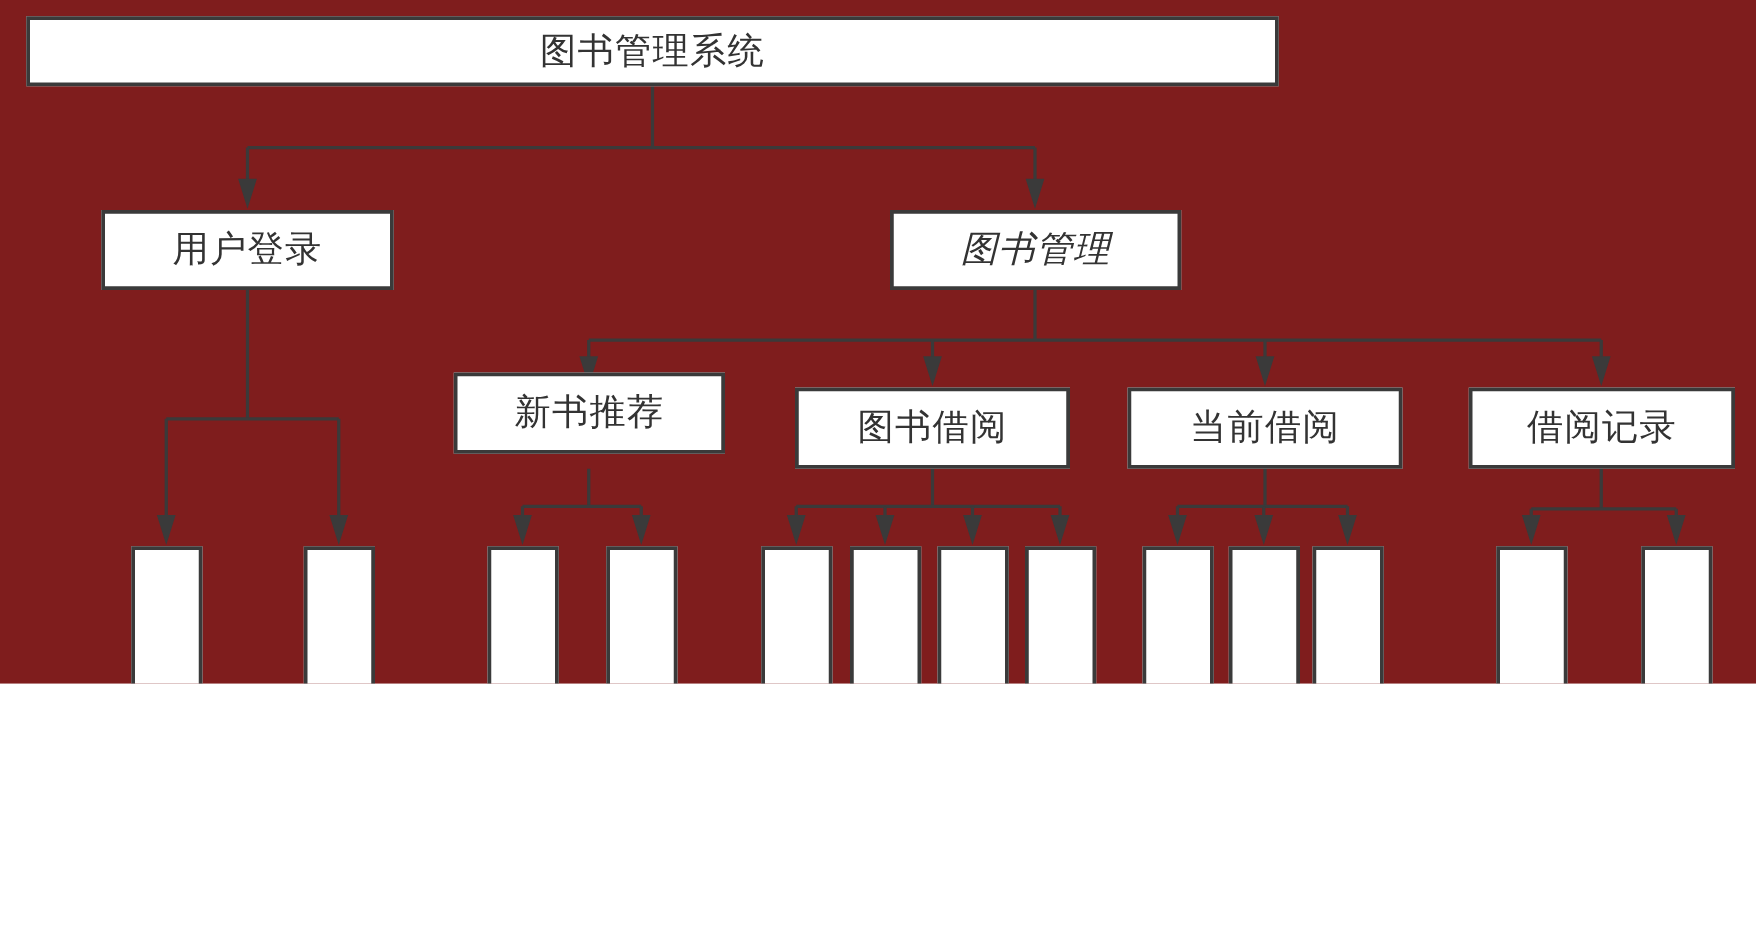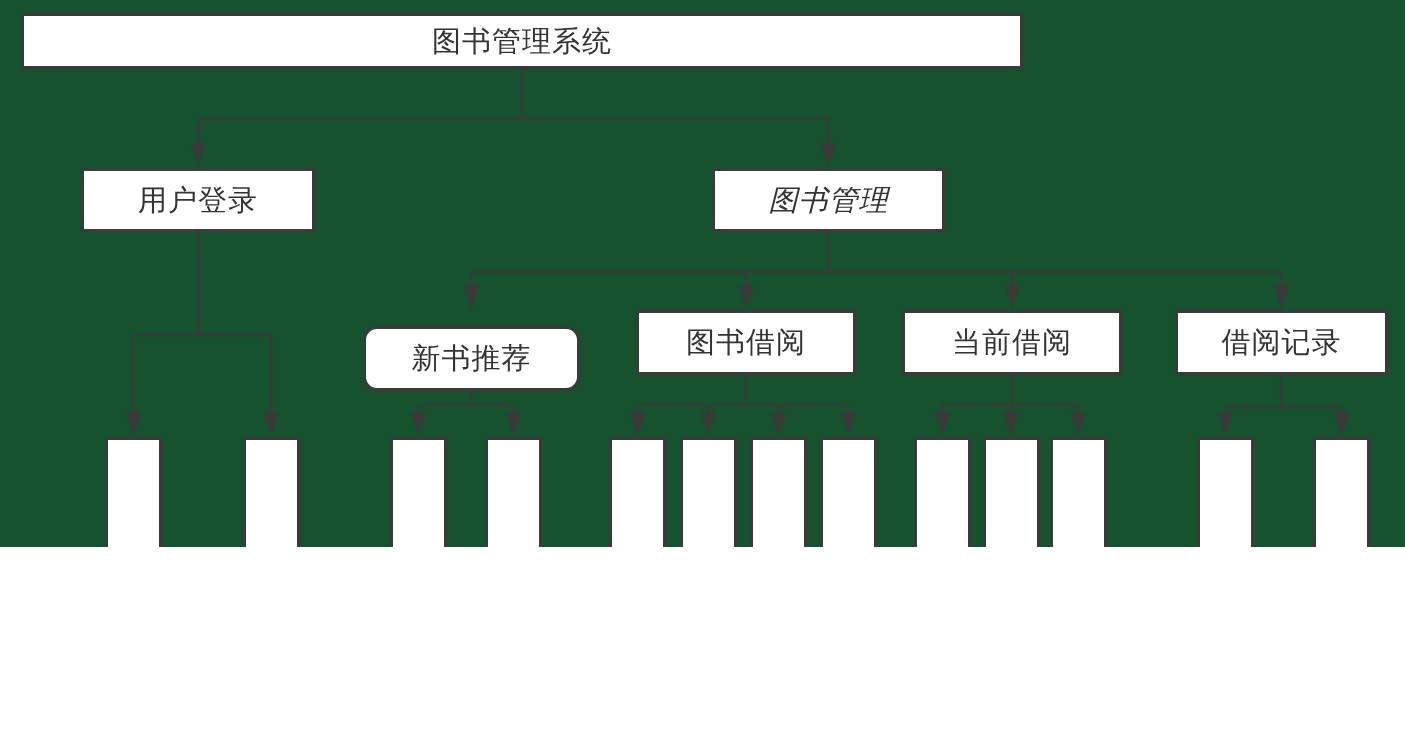--- a/index.html
+++ b/index.html
@@ -5,21 +5,21 @@
   html, body {
     margin: 0;
     padding: 0;
     background: #ffffff;
     font-family: "Liberation Sans", sans-serif;
   }
   .canvas {
     position: relative;
     width: 1405px;
     height: 547px;
-    background: #14532d;
+    background: #7f1d1d;
     overflow: hidden;
   }
   svg.wires {
     position: absolute;
     left: 0; top: 0;
     width: 1405px;
     height: 747px;
   }
   .node {
     position: absolute;
@@ -39,21 +39,21 @@
     writing-mode: vertical-rl;
     letter-spacing: 7px;
     font-size: 26px;
     line-height: 1;
     padding: 4px 0;
   }
   
   .n-root   { left: 21px;  top: 13px;  width: 1002px; height: 56px; }
   .n-l2a    { left: 81px;  top: 168px; width: 234px;  height: 64px; }
   .n-l2b    { left: 712px; top: 168px; width: 233px;  height: 64px; font-style: italic; }
-  .n-l3a    { left: 363px; top: 326px; width: 217px;  height: 65px; border-radius: 14px; }
+  .n-l3a    { left: 363px; top: 298px; width: 217px;  height: 65px; }
   .n-l3b    { left: 636px; top: 310px; width: 220px;  height: 65px; }
   .n-l3c    { left: 902px; top: 310px; width: 220px;  height: 65px; }
   .n-l3d    { left: 1175px;top: 310px; width: 213px;  height: 65px; }
   .leaf     { top: 437px; width: 57px; height: 296px; }
   .n-b1  { left: 105px; }
   .n-b2  { left: 243px; }
   .n-b3  { left: 390px; }
   .n-b4  { left: 485px; }
   .n-b5  { left: 609px; }
   .n-b6  { left: 680px; }

